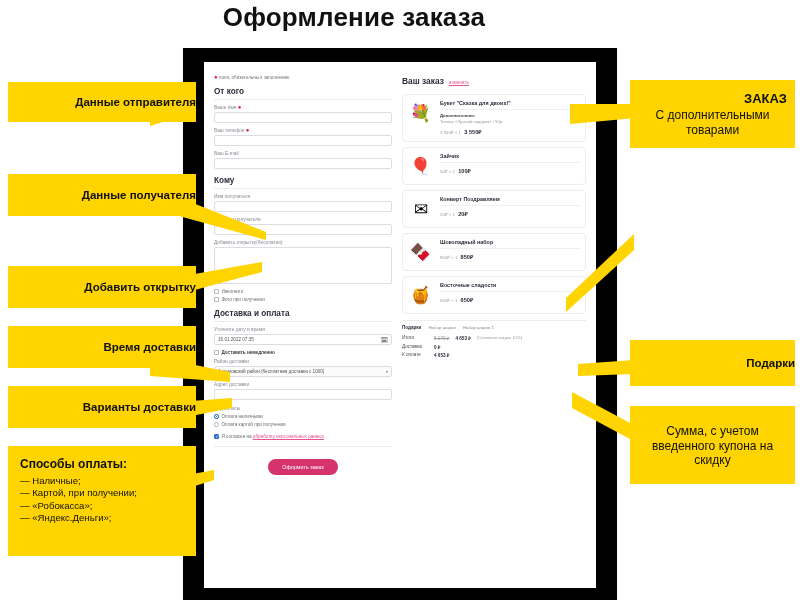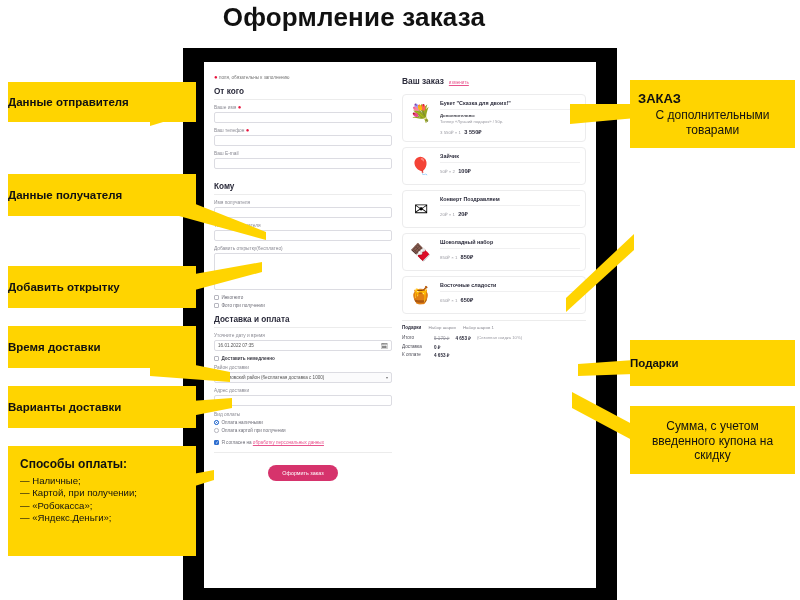--- a/index.html
+++ b/index.html
@@ -106,21 +106,21 @@
   .tot-old{ color:#9b9ba3; text-decoration:line-through;}
   .tot-new{ font-weight:bold; color:#2b2b3b;}
   .tot-note{ color:#9b9ba3; font-size:4.2px;}
 
   
   .callout{
     position:absolute; background:#FFD400; color:#111;
     display:flex; flex-direction:column; justify-content:center;
     z-index:6;
   }
-  .callout.center{ align-items:flex-start; text-align:center; }
+  .callout.center{ align-items:flex-end; text-align:center; }
   .callout .ttl{ font-size:11.5px; font-weight:bold; }
   .callout .ttl.big{ font-size:13px; }
   .callout .sub{ font-size:12px; line-height:1.22; margin-top:2px;}
   .callout .pay-h{ font-size:12px; font-weight:bold; }
   .callout ul{ list-style:none; margin-top:3px;}
   .callout li{ font-size:9.6px; line-height:1.3; }
 
   
   #connectors{ position:absolute; left:0; top:0; width:800px; height:600px; z-index:5; }
 </style>
@@ -170,21 +170,21 @@
           <span class="req">●</span>
         </span>
         <div class="inp"></div>
       </div>
 
       <div class="fld">
         <span class="fld-label">Ваш E-mail</span>
         <div class="inp"></div>
       </div>
 
-      <div class="sec-title" style="margin-top:13px">Кому</div>
+      <div class="sec-title" style="margin-top:7px">Кому</div>
 
       <div class="fld">
         <span class="fld-label">Имя получателя</span>
         <div class="inp"></div>
       </div>
 
       <div class="fld">
         <span class="fld-label">Телефон получателя</span>
         <div class="inp"></div>
       </div>
@@ -381,15 +381,15 @@
 
 <div class="callout center" style="left:630px; top:80px; width:165px; height:68px; padding:16px 8px;">
   <div class="ttl big">ЗАКАЗ</div>
   <div class="sub">С дополнительными товарами</div>
 </div>
 
 <div class="callout center" style="left:630px; top:340px; width:165px; height:46px;">
   <div class="ttl">Подарки</div>
 </div>
 
-<div class="callout center" style="left:630px; top:406px; width:165px; height:68px; padding:4px 8px;">
+<div class="callout center" style="left:630px; top:406px; width:165px; height:78px; padding:4px 8px;">
   <div class="sub">Сумма, с учетом введенного купона на скидку</div>
 </div>
 
 </body></html>

